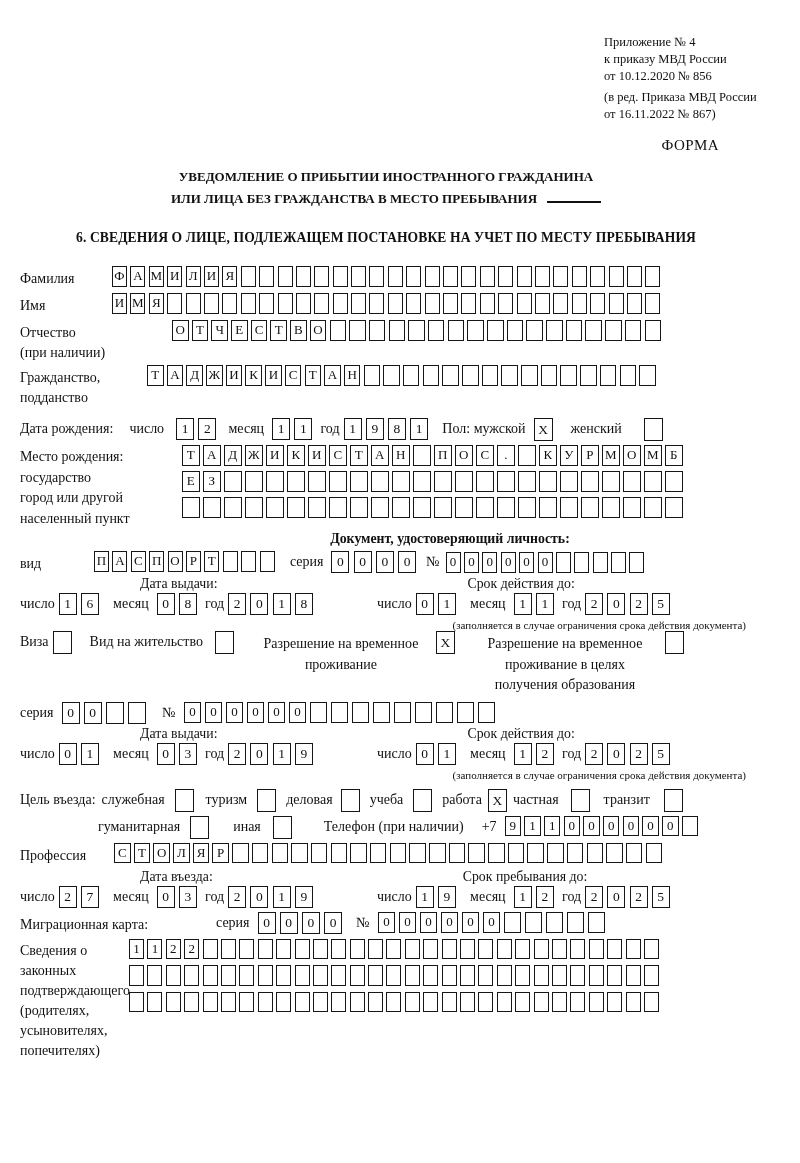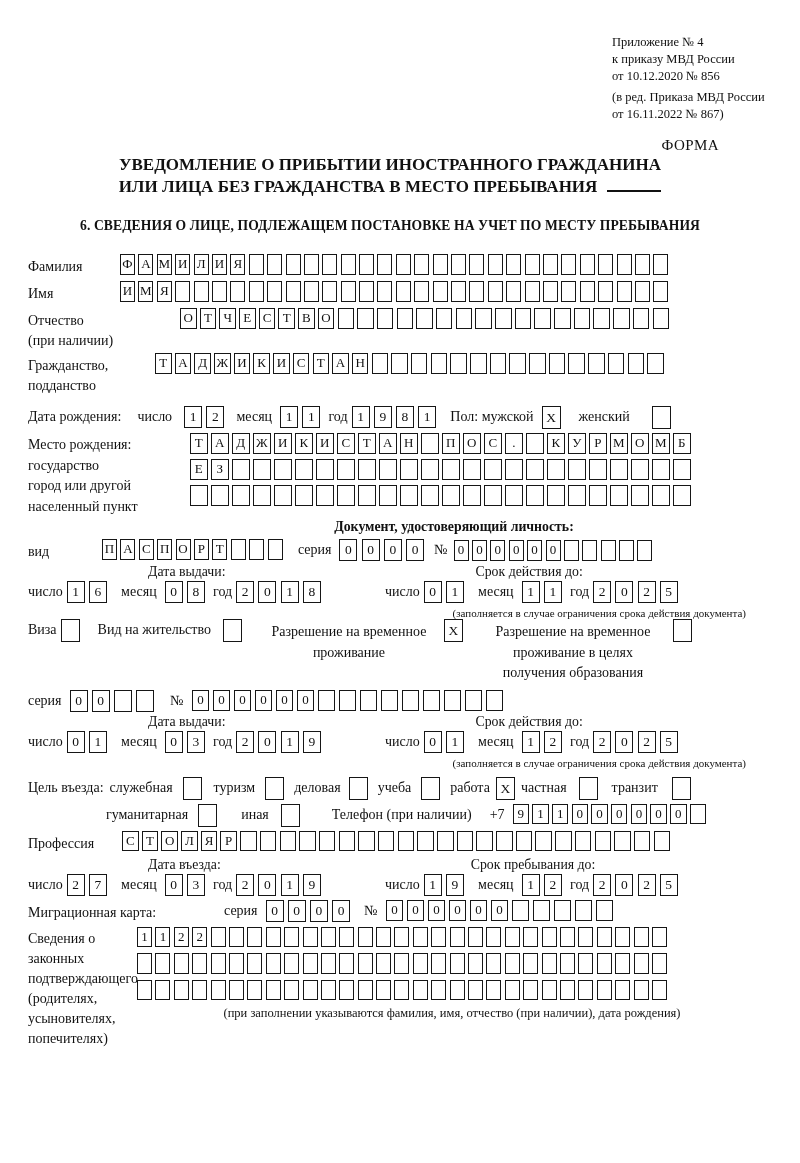--- a/index.html
+++ b/index.html
@@ -1,23 +1,23 @@
 <!DOCTYPE html>
 <html><head>
 <meta charset="utf-8">
 <style>
   *{box-sizing:border-box;margin:0;padding:0}
   html,body{background:#fff}
   body{width:800px;height:1163px;color:#111;font-family:"Liberation Serif","DejaVu Serif",serif;font-size:14px;overflow:hidden}
-  .page{width:776px;height:1163px;padding:34px 24px 0 28px;position:relative}
+  .page{width:776px;height:1163px;padding:34px 24px 0 20px;position:relative}
 
   .refblock{margin-left:584px;width:200px;font-size:12.5px;line-height:17px}
   .refblock .l4{margin-top:4px}
   .forma{margin-top:14px;text-align:right;padding-right:33px;font-weight:normal;font-size:15px;letter-spacing:.4px}
-  .title{margin-top:0;text-align:center;font-weight:bold;font-size:17px;line-height:22px}
+  .title{margin-top:12px;text-align:center;font-weight:bold;font-size:13px;line-height:22px}
   .blankline{display:inline-block;width:54px;border-bottom:2px solid #111;height:3px;margin-left:10px}
   .sec1{margin-top:20px;text-align:center;font-weight:bold;font-size:13.6px;letter-spacing:.1px;white-space:nowrap}
 
   .row{display:flex;align-items:flex-start;margin-top:4px}
   .lbl{flex:0 0 auto;padding-top:3px;line-height:20px}
   .w92{width:92px}.w152{width:152px}.w127{width:127px}.w162{width:162px}.w74{width:74px}.w94{width:94px}.w150{width:150px}.w109{width:109px}
   .boxes{display:flex;flex:0 0 auto}
   .cell{flex:0 0 auto;width:15px;height:20.5px;border:1.5px solid #161616;margin-right:3.4px;text-align:center;font-size:13px;line-height:18.5px}
   .boxes.w .cell{width:17.5px;height:21px;margin-right:3.5px}
   .boxes.p .cell{width:16.5px;margin-right:3.2px}
@@ -718,17 +718,16 @@
           <span class="cell"></span>
           <span class="cell"></span>
           <span class="cell"></span>
           <span class="cell"></span>
           <span class="cell"></span>
           <span class="cell"></span>
           <span class="cell"></span>
           <span class="cell"></span>
           <span class="cell"></span>
         </div>
-      <div class="repnote">(при заполнении указываются фамилия, имя, отчество (при наличии), дата рождения)</div>
     </div>
   </div>
 
 </div>
 
 </body></html>

